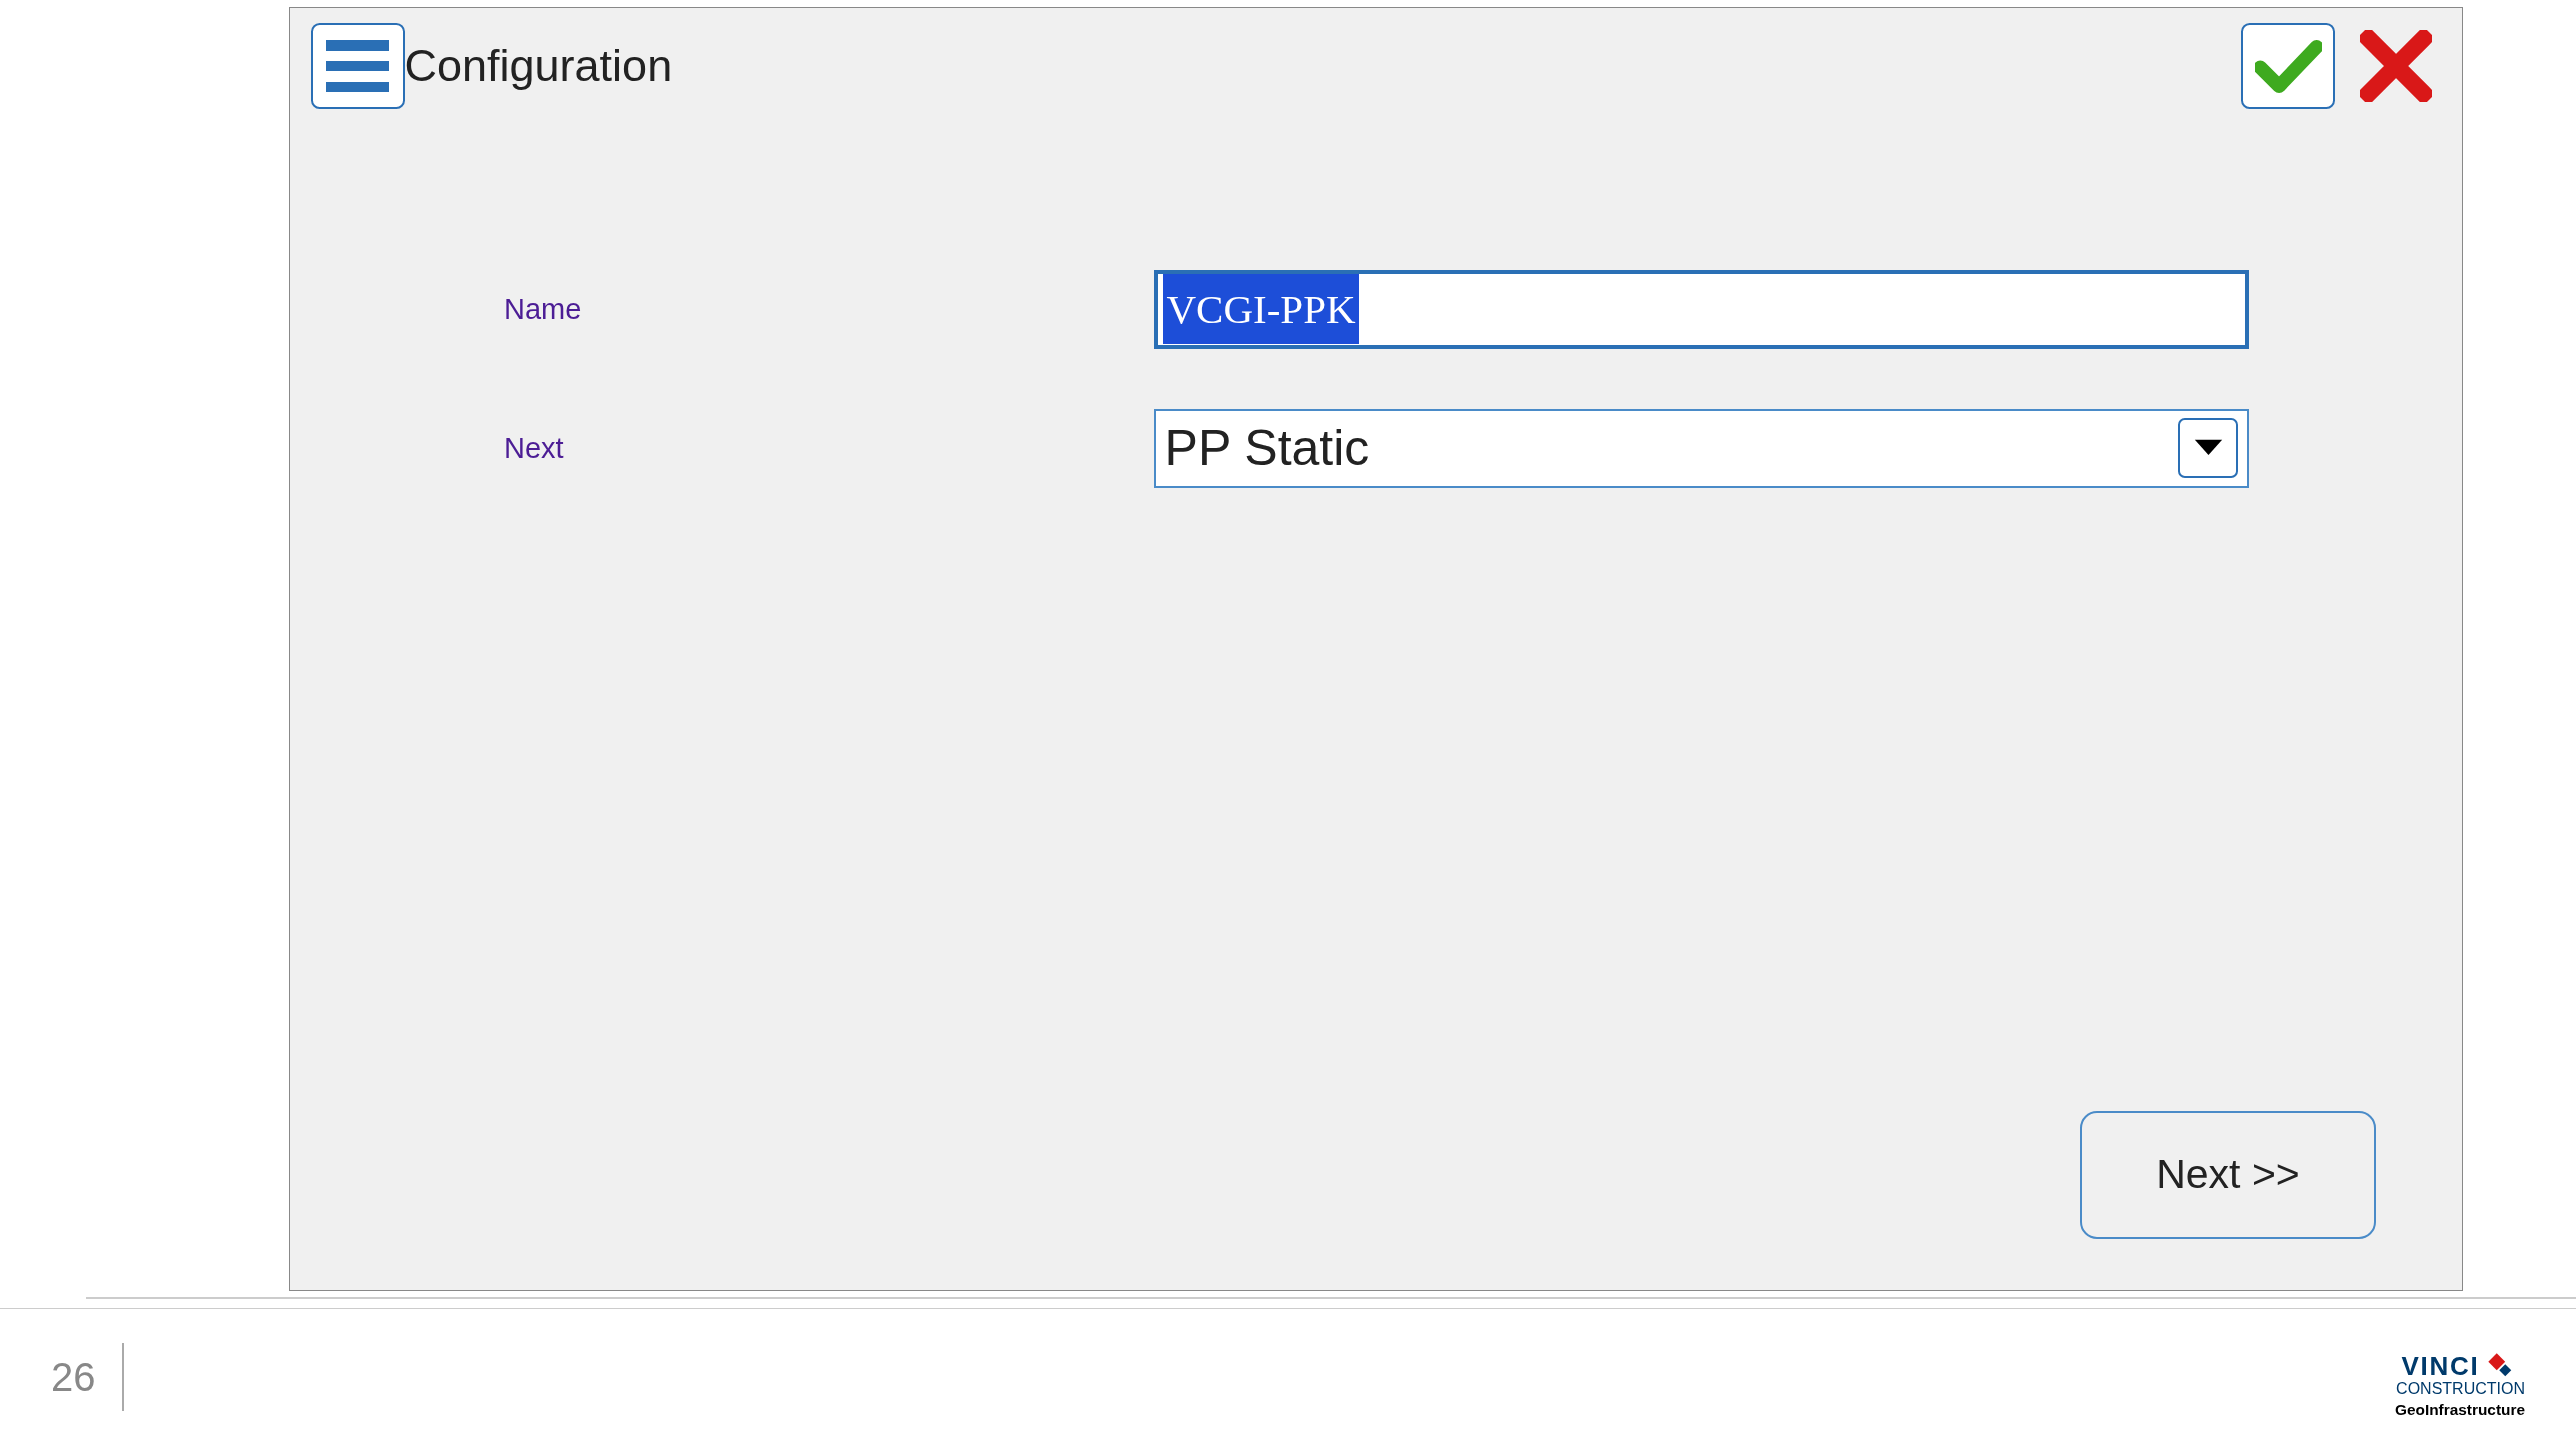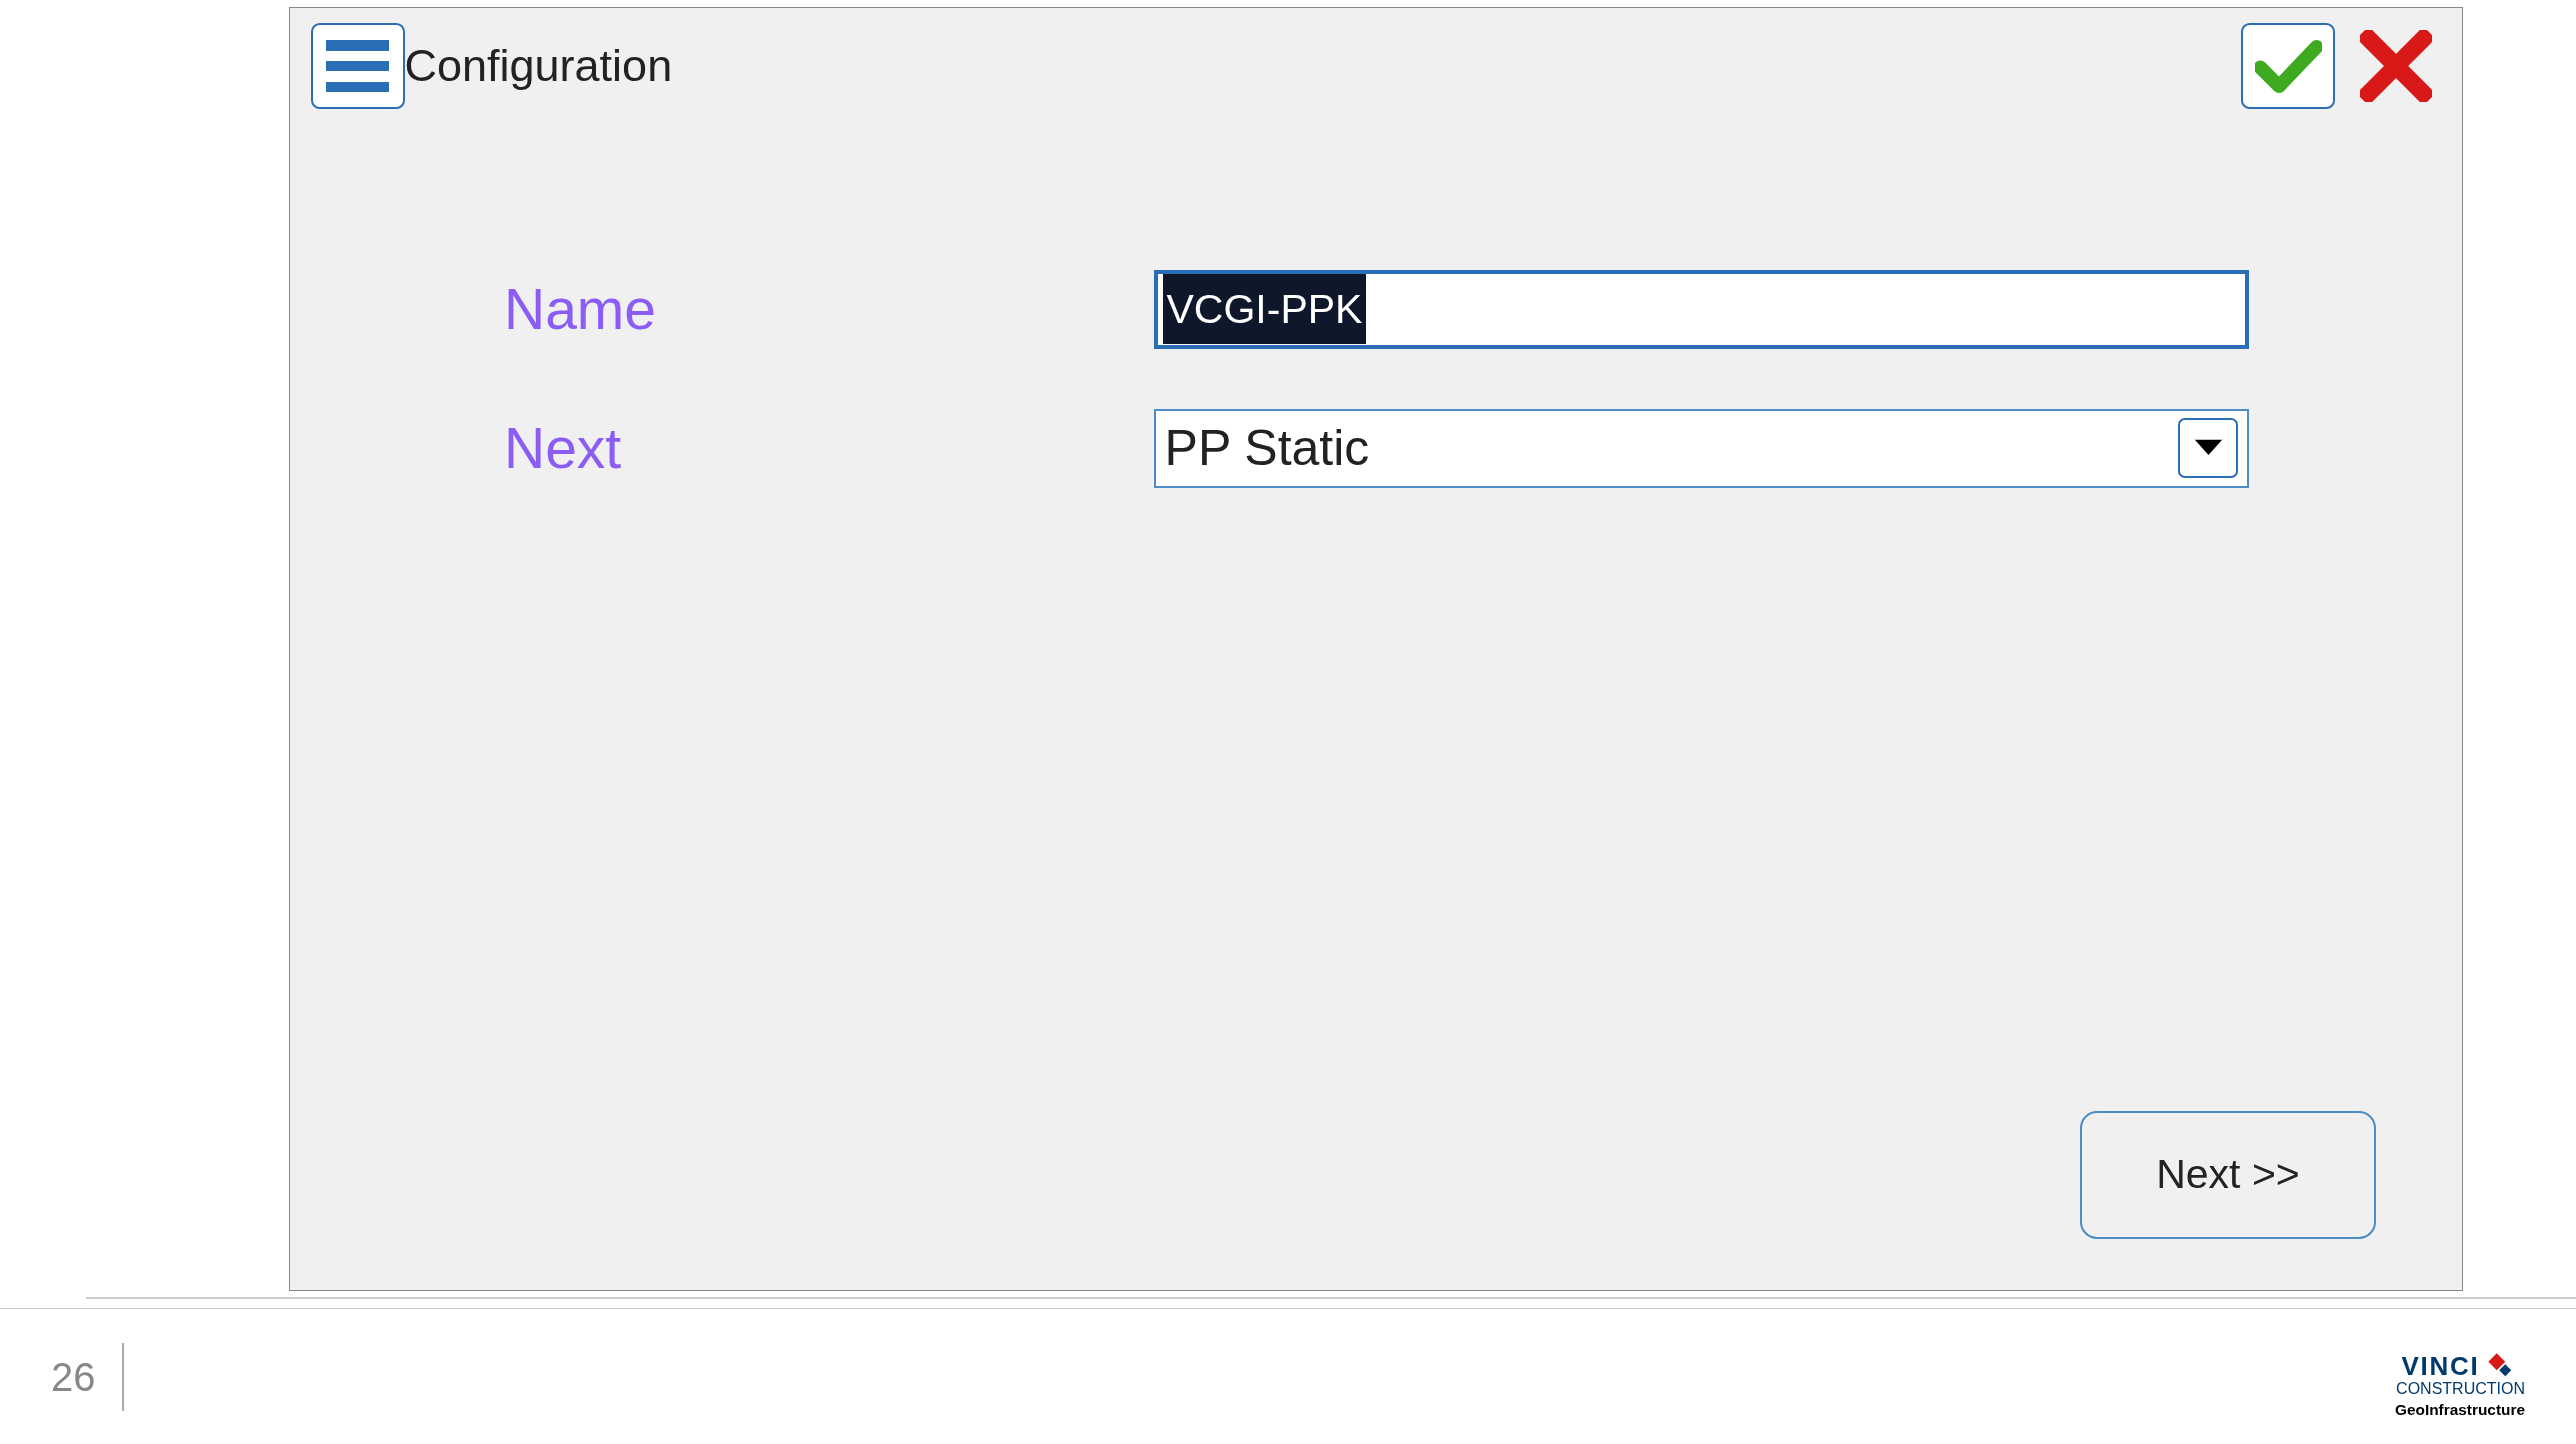--- a/index.html
+++ b/index.html
@@ -82,30 +82,31 @@
     .form-area {
       padding: 145px 68px 0 214px;
     }
     .form-row {
       display: flex;
       align-items: center;
       margin-bottom: 60px;
     }
     .form-label {
       width: 650px;
-      font-size: 57px;
-      color: #8b5cf6;
+      font-size: 29px;
+      color: #4c1d95;
     }
     .text-selection-highlight {
       display: inline-block;
-      background: #0f172a;
+      background: #1d4ed8;
       color: #fff;
       font-size: 41px;
       line-height: 70px;
       padding: 0 3.4px;
+      font-family: Liberation Serif, serif;
     }
     .input-wrapper {
       width: 1095px;
       height: 79px;
       border: 4.3px solid #2a6fb5;
       background: #fff;
       display: flex;
       align-items: center;
       padding-left: 5.1px;
     }

